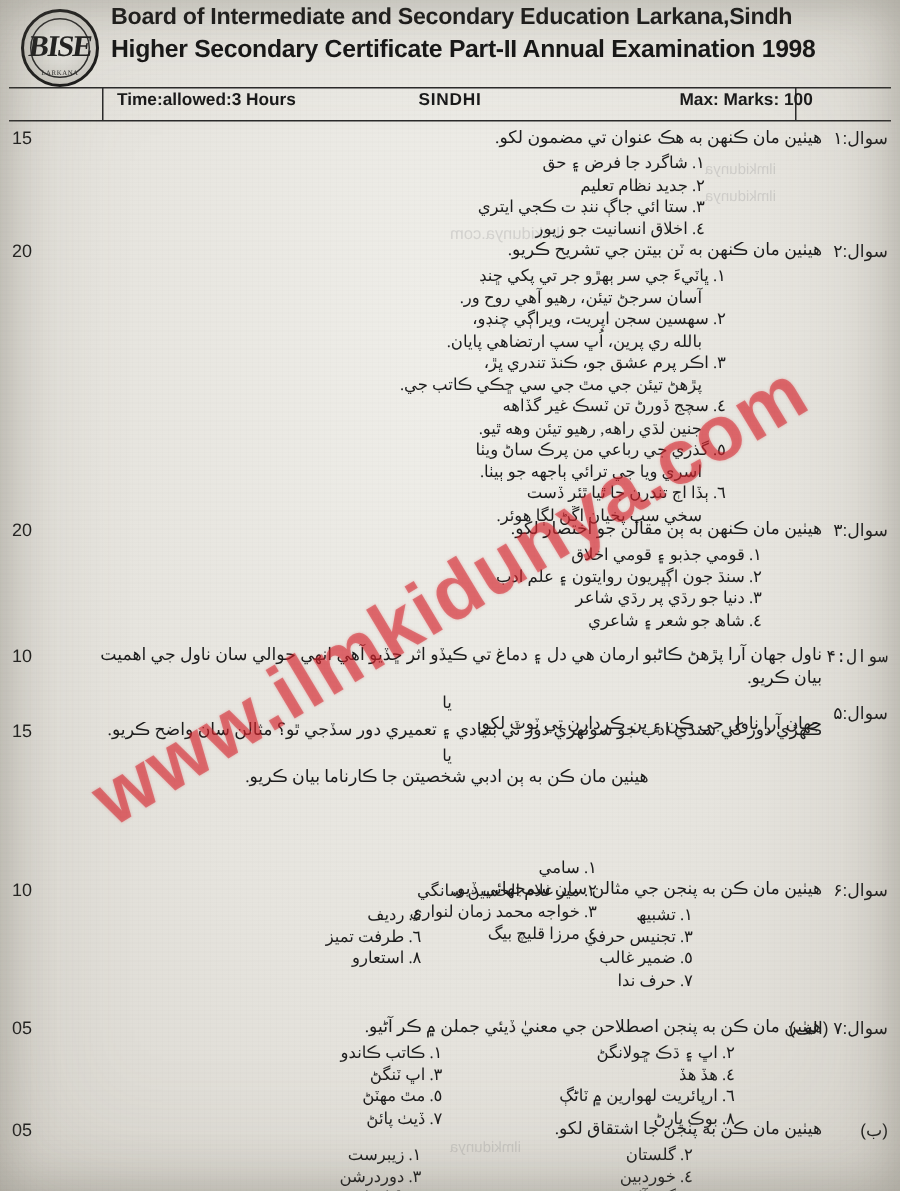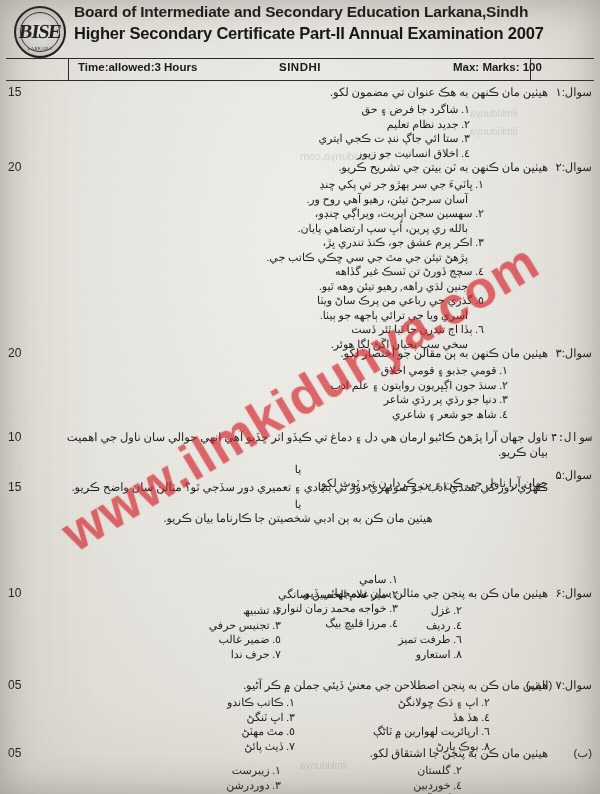--- a/index.html
+++ b/index.html
@@ -262,21 +262,21 @@
 
 <div class="page">
 
   <div class="header">
     <div class="logo">
       <div class="ring"></div>
       <div class="mono">BISE</div>
       <div class="arc">LARKANA</div>
     </div>
     <div class="hdr-line1">Board of Intermediate and Secondary Education Larkana,Sindh</div>
-    <div class="hdr-line2">Higher Secondary Certificate Part-II Annual Examination 2007</div>
+    <div class="hdr-line2">Higher Secondary Certificate Part-II Annual Examination 1998</div>
   </div>
 
   <div class="rule r1"></div>
   <div class="rule r2"></div>
   <div class="vline v1"></div>
   <div class="vline v2"></div>
 
   <div class="subhdr time">Time:allowed:3 Hours</div>
   <div class="subhdr subject">SINDHI</div>
   <div class="subhdr marks">Max: Marks: 100</div>
@@ -357,21 +357,20 @@
         <li style="padding-right:150px;">٢. مير غلام الحسين سانگي</li>
         <li style="padding-right:150px;">٣. خواجه محمد زمان لنواري</li>
         <li style="padding-right:150px;">٤. مرزا قليچ بيگ</li>
       </ul>
     </div>
 
     <div class="qnum" style="top:504px;">سوال:۶</div>
     <div class="qblock" style="top:504px;">
       <div class="stem">هيٺين مان ڪن به پنجن جي مثالن سان سمجهائي ڏيو.</div>
       <div class="grid2 tight">
-        <div class="cell">٢. غزل</div>
         <div class="cell">١. تشبيھ</div>
         <div class="cell">٤. رديف</div>
         <div class="cell">٣. تجنيس حرفي</div>
         <div class="cell">٦. طرفت تميز</div>
         <div class="cell">٥. ضمير غالب</div>
         <div class="cell">٨. استعارو</div>
         <div class="cell">٧. حرف ندا</div>
       </div>
     </div>
 

